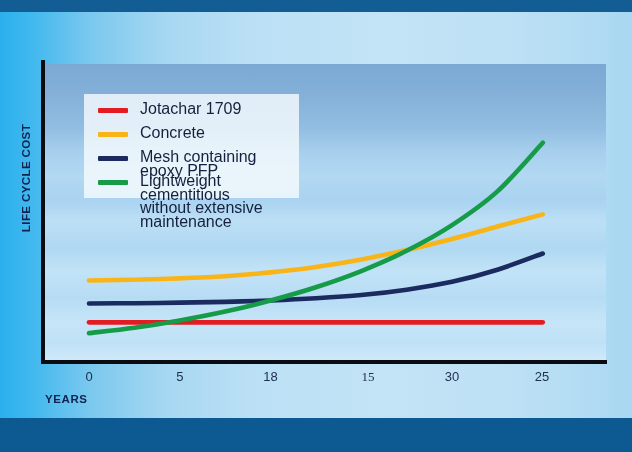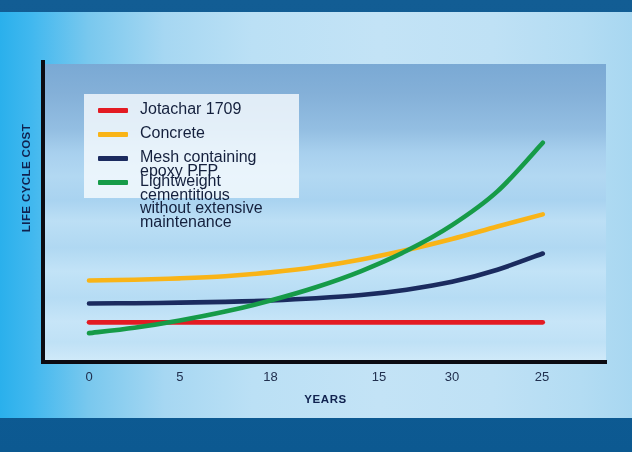--- a/index.html
+++ b/index.html
@@ -66,21 +66,21 @@
     font-weight: bold;
     letter-spacing: 0.4px;
     color: #10224f;
     white-space: nowrap;
   }
   #xlabel {
     position: absolute;
     left: 45px;
     top: 381px;
     width: 561px;
-    text-align: center;
+    text-align: left;
     font-size: 11.5px;
     font-weight: bold;
     letter-spacing: 0.6px;
     color: #10224f;
   }
 
   
   #plot {
     position: absolute;
     left: 45px;
@@ -193,21 +193,21 @@
         </svg>
     </div>
 
     <div id="yaxis-line"></div>
     <div id="xaxis-line"></div>
 
     <div id="xticks">
         <div class="xtick" style="left: 89px;">0</div>
         <div class="xtick" style="left: 179.755px;">5</div>
         <div class="xtick" style="left: 270.509px;">18</div>
-        <div class="xtick" style="left: 379px;">15</div>
+        <div class="xtick" style="left: 368px; font-family: Liberation Serif, serif;">15</div>
         <div class="xtick" style="left: 452.019px;">30</div>
         <div class="xtick" style="left: 542px;">25</div>
       </div>
 
     <div id="xlabel">YEARS</div>
 
     <div id="legend">
         <div class="legend-row">
           <span class="swatch" style="background: rgb(227, 27, 35);"></span>
           <span class="legend-label">Jotachar 1709</span>

